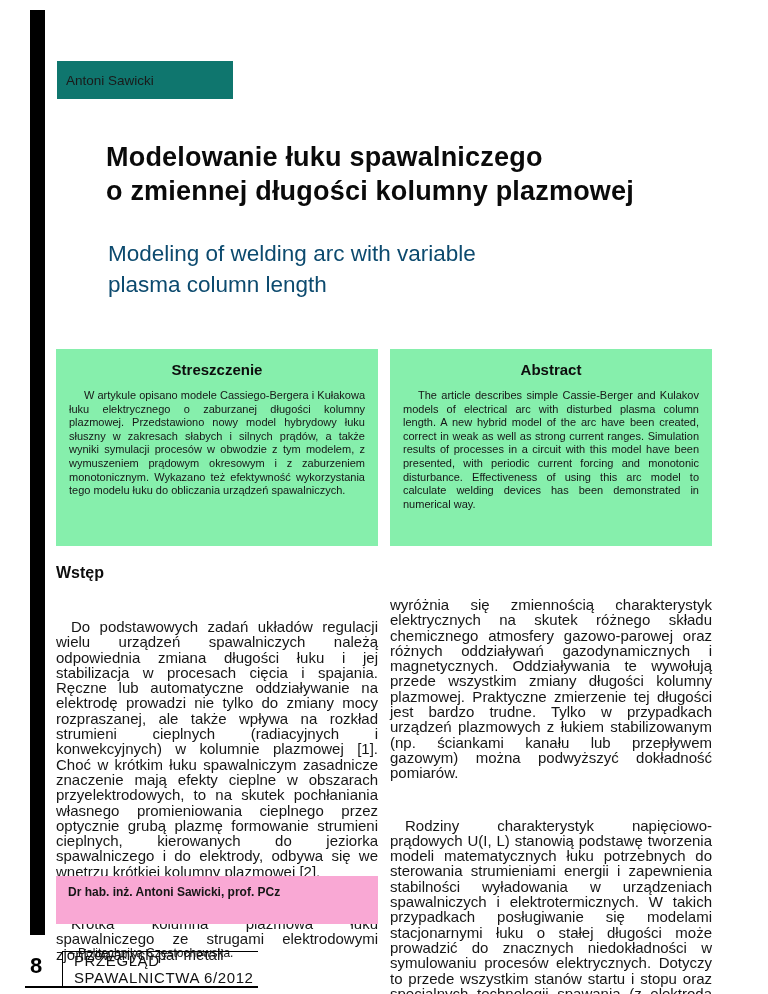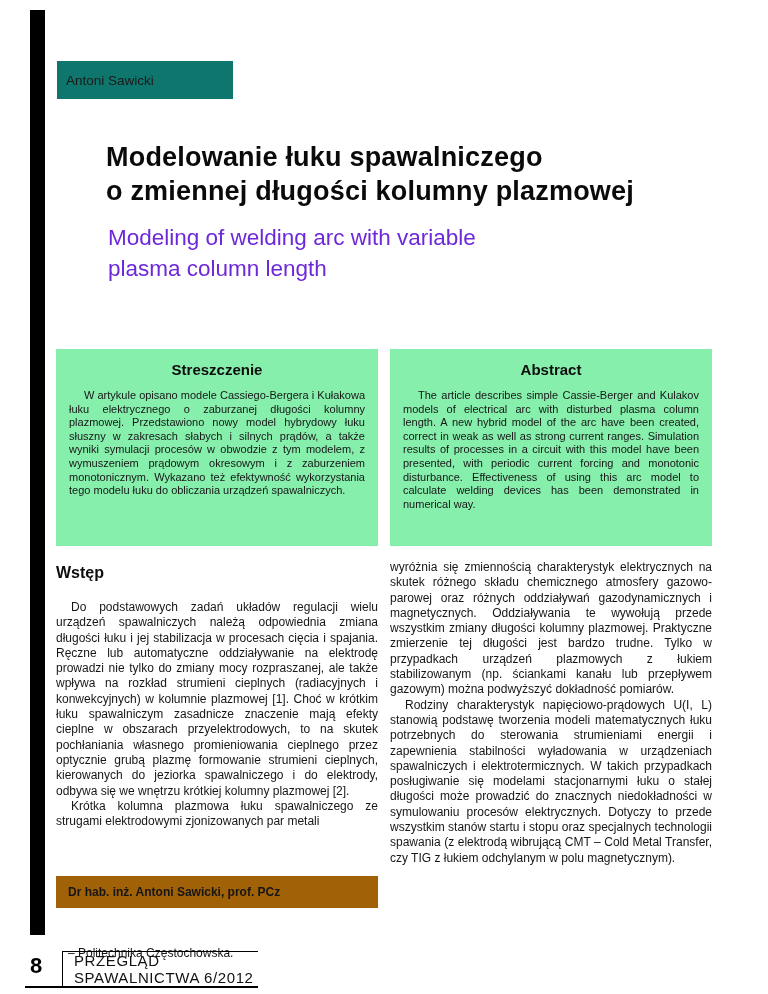--- a/index.html
+++ b/index.html
@@ -40,25 +40,25 @@
     font-weight: bold;
     line-height: 34px;
     letter-spacing: 0.2px;
     color: #0a0a0a;
     margin-top: 12px;
   }
   .title .line { display: block; }
 
   .subtitle {
     position: absolute;
-    left: 108px; top: 222px;
+    left: 108px; top: 238px;
     font-size: 22.5px;
     font-weight: normal;
     line-height: 31px;
-    color: #6d28d9;
+    color: #0c4a6e;
   }
   .subtitle .line { display: block; }
 
   .abstract-box {
     position: absolute;
     top: 349px;
     width: 322px;
     height: 197px;
     background: #86efac;
     padding: 10px 13px;
@@ -89,34 +89,35 @@
   .col.right { left: 390px; top: 560px; }
 
   .section-heading {
     font-size: 16px;
     font-weight: bold;
     margin: 2px 0 18px;
     color: #0d0d0d;
   }
 
   .body-para {
-    font-size: 12px;
+    font-size: 15px;
     line-height: 15.3px;
     text-align: justify;
     text-indent: 15px;
     color: #161616;
+    margin-top: 37px;
   }
   .body-para.no-indent { text-indent: 0; }
   .italic { }
 
   .author-note {
     position: absolute;
     left: 56px; top: 876px;
-    width: 322px; height: 32px;
-    background: #a16207;
+    width: 322px; height: 48px;
+    background: #f9a8d4;
     padding: 8px 12px;
     font-size: 12px;
     line-height: 16px;
     color: #161616;
   }
   .author-note .bold { font-weight: bold; display: block; }
   .author-note .plain { display: block; margin-top: 45px; }
 
   .footer {
     position: absolute;

